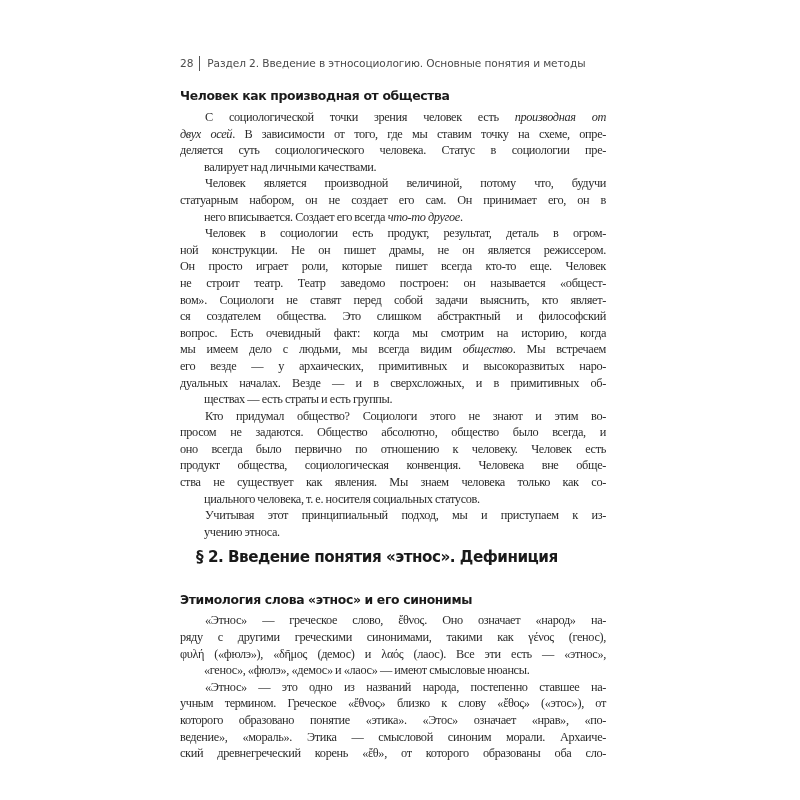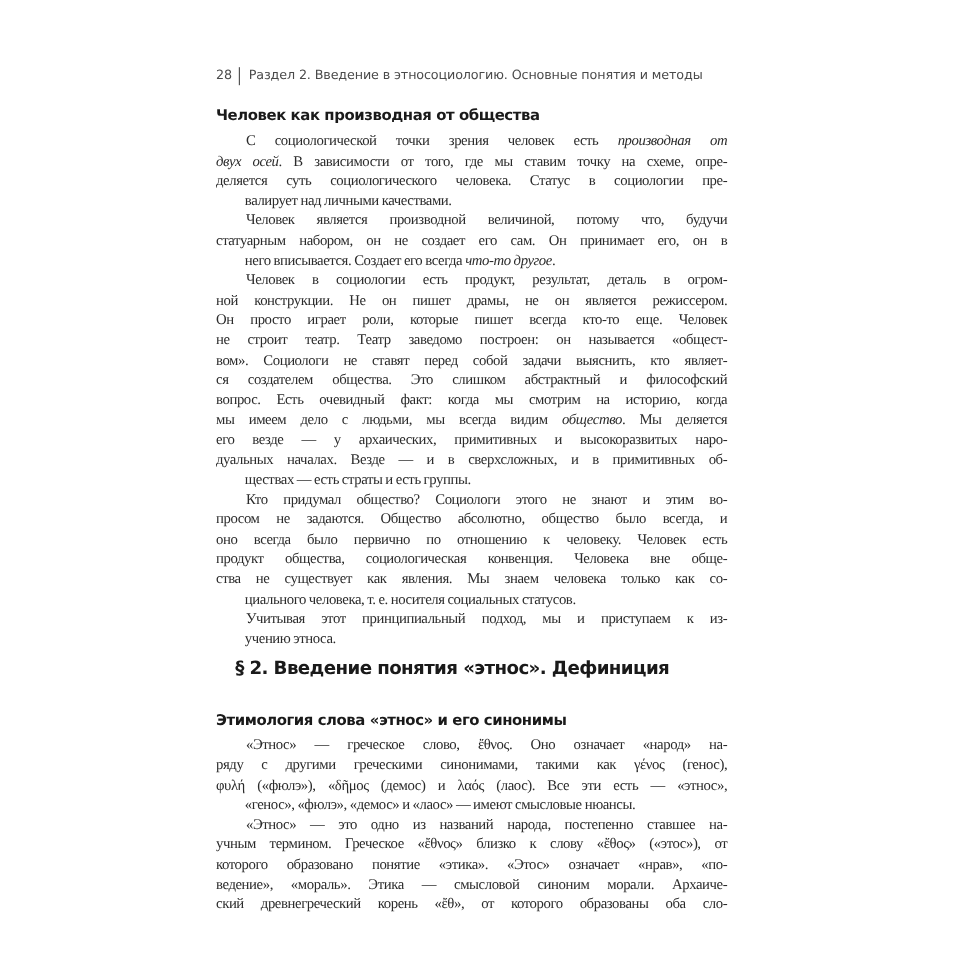--- a/index.html
+++ b/index.html
@@ -119,21 +119,21 @@
         <span class="line last"><span>него вписывается. Создает его всегда </span><em>что-то другое</em><span>.</span></span>
       </div>
       <div class="para-block">
         <span class="line indent"><span>Человек в социологии есть продукт, результат, деталь в огром-</span></span>
         <span class="line"><span>ной конструкции. Не он пишет драмы, не он является режиссером.</span></span>
         <span class="line"><span>Он просто играет роли, которые пишет всегда кто-то еще. Человек</span></span>
         <span class="line"><span>не строит театр. Театр заведомо построен: он называется «общест-</span></span>
         <span class="line"><span>вом». Социологи не ставят перед собой задачи выяснить, кто являет-</span></span>
         <span class="line"><span>ся создателем общества. Это слишком абстрактный и философский</span></span>
         <span class="line"><span>вопрос. Есть очевидный факт: когда мы смотрим на историю, когда</span></span>
-        <span class="line"><span>мы имеем дело с людьми, мы всегда видим </span><em>общество</em><span>. Мы деляется</span></span>
+        <span class="line"><span>мы имеем дело с людьми, мы всегда видим </span><em>общество</em><span>. Мы встречаем</span></span>
         <span class="line"><span>его везде — у архаических, примитивных и высокоразвитых наро-</span></span>
         <span class="line"><span>дуальных началах. Везде — и в сверхсложных, и в примитивных об-</span></span>
         <span class="line last"><span>ществах — есть страты и есть группы.</span></span>
       </div>
       <div class="para-block">
         <span class="line indent"><span>Кто придумал общество? Социологи этого не знают и этим во-</span></span>
         <span class="line"><span>просом не задаются. Общество абсолютно, общество было всегда, и</span></span>
         <span class="line"><span>оно всегда было первично по отношению к человеку. Человек есть</span></span>
         <span class="line"><span>продукт общества, социологическая конвенция. Человека вне обще-</span></span>
         <span class="line"><span>ства не существует как явления. Мы знаем человека только как со-</span></span>

